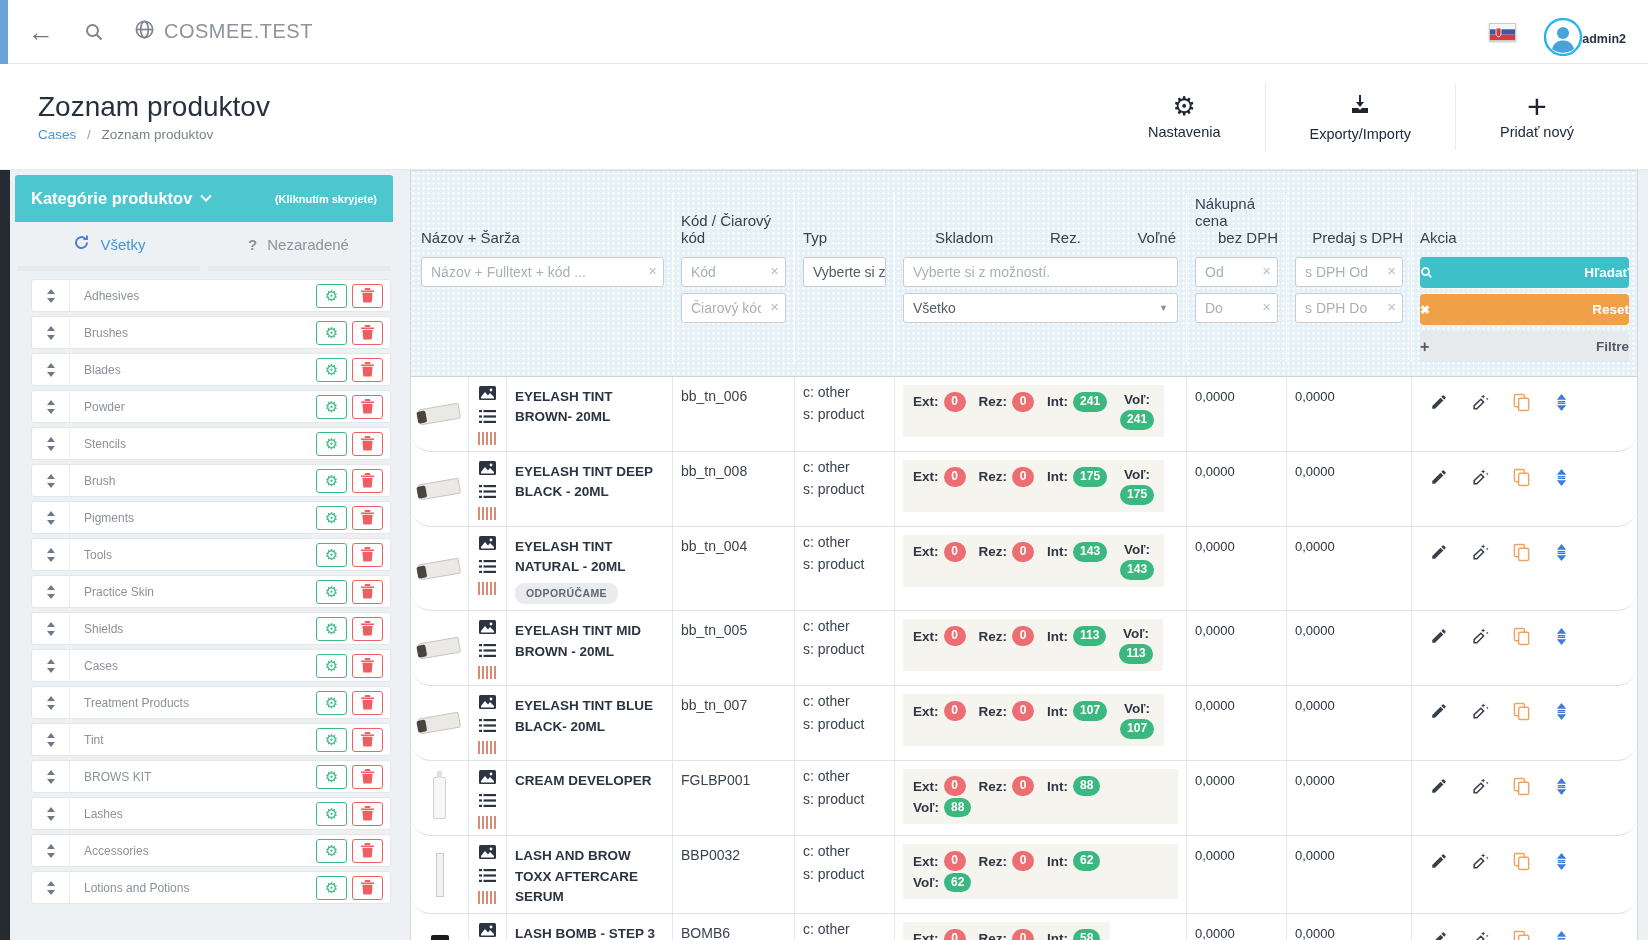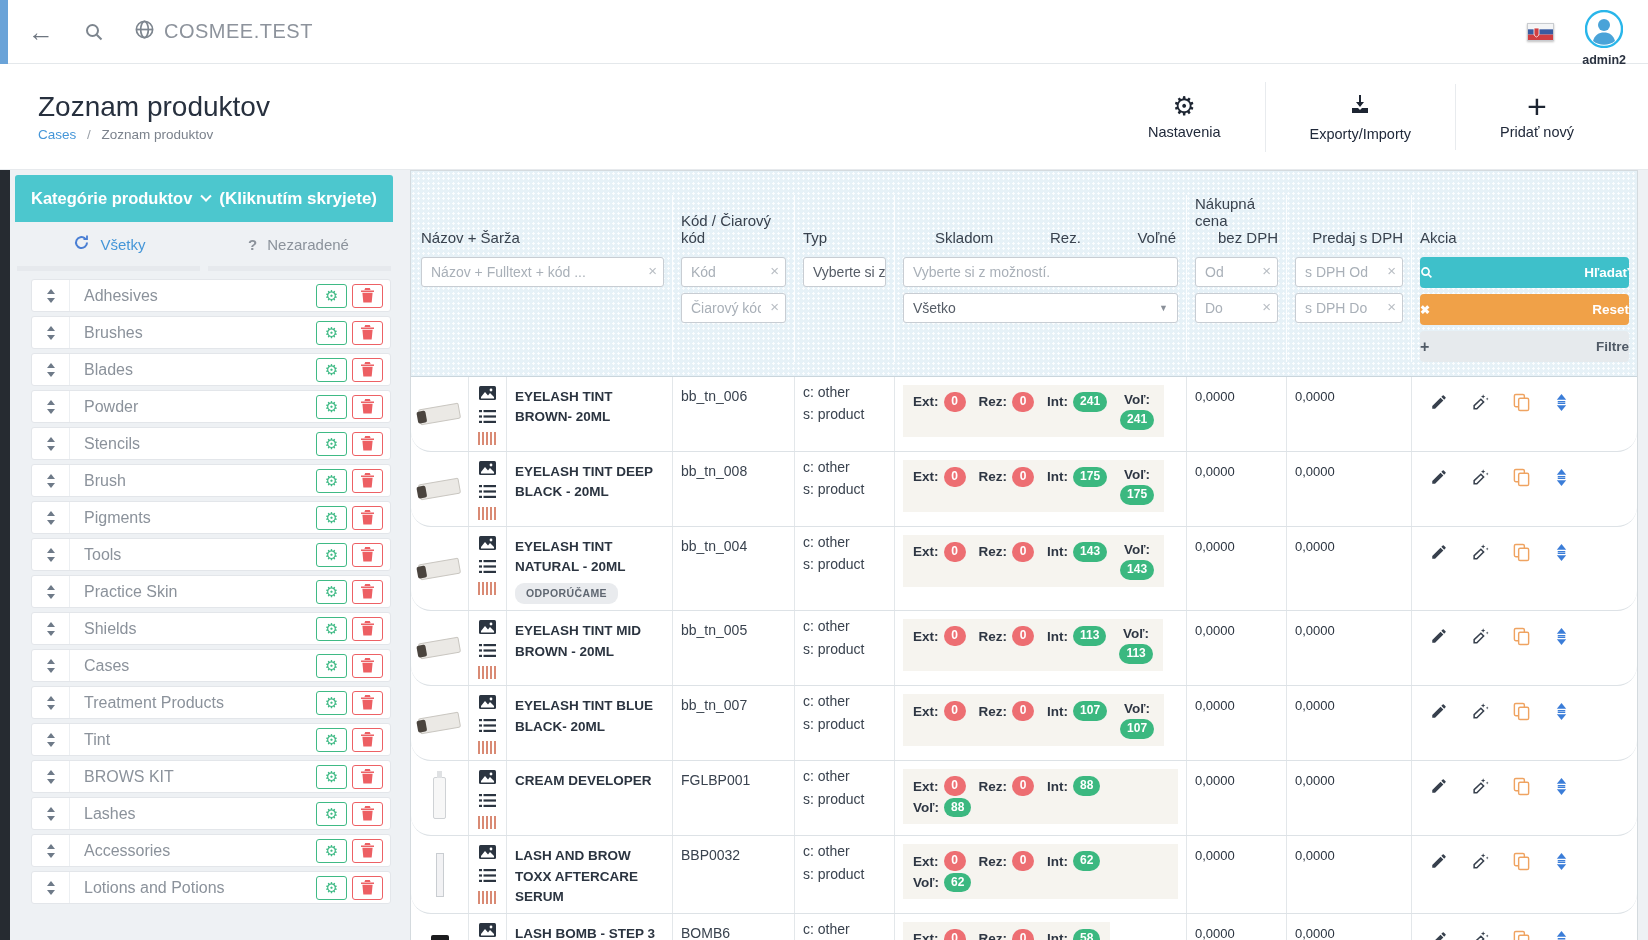--- a/index.html
+++ b/index.html
@@ -8,21 +8,21 @@
 
   
   .topbar { position:relative; height:64px; background:#fff; border-bottom:1px solid #e4e8eb;
     display:flex; align-items:center; padding-left:28px; }
   .topbar-accent { position:absolute; left:0; top:0; width:8px; height:64px; background:#6aa3d8; }
   .back-arrow { font-size:26px; color:#6e7680; margin-right:30px; cursor:pointer; line-height:1; }
   .top-icon { margin-right:30px; display:flex; align-items:center; }
   .brand { display:flex; align-items:center; gap:9px; color:#8d939c; font-size:20px; letter-spacing:.5px; }
   .topbar-right { margin-left:auto; display:flex; align-items:center; gap:28px; padding-right:22px; }
   .flag { width:27px; height:18px; border:1px solid #c9ccd0; box-shadow:0 1px 2px rgba(0,0,0,.25); }
-  .user-block { display:flex; flex-direction:column; align-items:center; margin-top:14px; }
+  .user-block { display:flex; flex-direction:row; align-items:center; margin-top:14px; }
   .user-name { font-size:12.5px; font-weight:bold; color:#2a3240; margin-top:1px; }
 
   
   .page-header { height:106px; background:#fff; display:flex; align-items:center;
     padding:0 30px 0 38px; border-bottom:1px solid #e7eaed; }
   .page-title { font-size:28px; font-weight:400; color:#27303e; margin-bottom:4px; }
   .breadcrumb { font-size:13.5px; color:#7b828c; }
   .breadcrumb .home { color:#4596d8; cursor:pointer; }
   .breadcrumb .sep { margin:0 7px; color:#9aa0a8; }
   .header-actions { margin-left:auto; display:flex; align-items:center; }
@@ -37,34 +37,34 @@
   .content { display:flex; height:770px; overflow:hidden; }
   .left-rail { width:10px; background:#262b31; flex:none; }
 
   
   .sidebar { width:378px; flex:none; margin:5px 0 0 5px; }
   .side-header { background:#4cc7ce; border-radius:3px 3px 0 0; height:47px; display:flex;
     align-items:center; padding:0 16px; color:#fff; font-weight:bold; }
   .side-header .title { font-size:16.5px; display:flex; align-items:center; gap:10px; cursor:pointer; }
   .chev { width:8px; height:8px; border-right:2px solid #fff; border-bottom:2px solid #fff;
     transform:rotate(45deg) translate(-2px,-2px); display:inline-block; }
-  .side-header .hint { margin-left:auto; font-size:17px; }
+  .side-header .hint { margin-left:auto; font-size:11px; }
   .side-tabs { display:flex; height:44px; align-items:center; }
   .side-tab { flex:1; display:flex; justify-content:center; align-items:center; gap:10px;
     font-size:15px; color:#4596d8; cursor:pointer; }
   .side-tab.muted { color:#8b929b; }
   .qmark { color:#8b929b; font-weight:bold; font-size:15px; }
   .tab-bars { display:flex; gap:8px; padding:0 2px; }
   .tab-bars div { height:5px; background:#e6e9ed; flex:1; }
   .cat-list { padding:8px 2px 0 16px; }
   .cat-item { display:flex; align-items:center; height:33px; background:#fff;
     border:1px solid #e3e6ea; border-radius:3px; margin-bottom:4px; }
   .cat-handle { width:38px; align-self:stretch; display:flex; align-items:center; justify-content:center;
     border-right:1px solid #eceff2; cursor:grab; }
-  .cat-name { flex:1; padding-left:14px; font-size:16px; color:#8b929b; }
+  .cat-name { flex:1; padding-left:14px; font-size:12px; color:#8b929b; }
   .mini-btn { width:31px; height:24px; border-radius:3px; background:#fff; display:flex;
     align-items:center; justify-content:center; cursor:pointer; margin-right:5px; }
   .mini-btn.gear { border:1px solid #3fba85; color:#3fba85; font-size:15px; }
   .mini-btn.trash { border:1px solid #ed6165; margin-right:7px; }
 
   
   .table-panel { flex:1; margin:0 10px 0 17px; }
   .ptable { --cols:58px 38px 166px 122px 100px 292px 100px 125px 1fr;
     border:1px solid #d4dade; background:#fff; }
   .thead { background:#e6f1f7;

